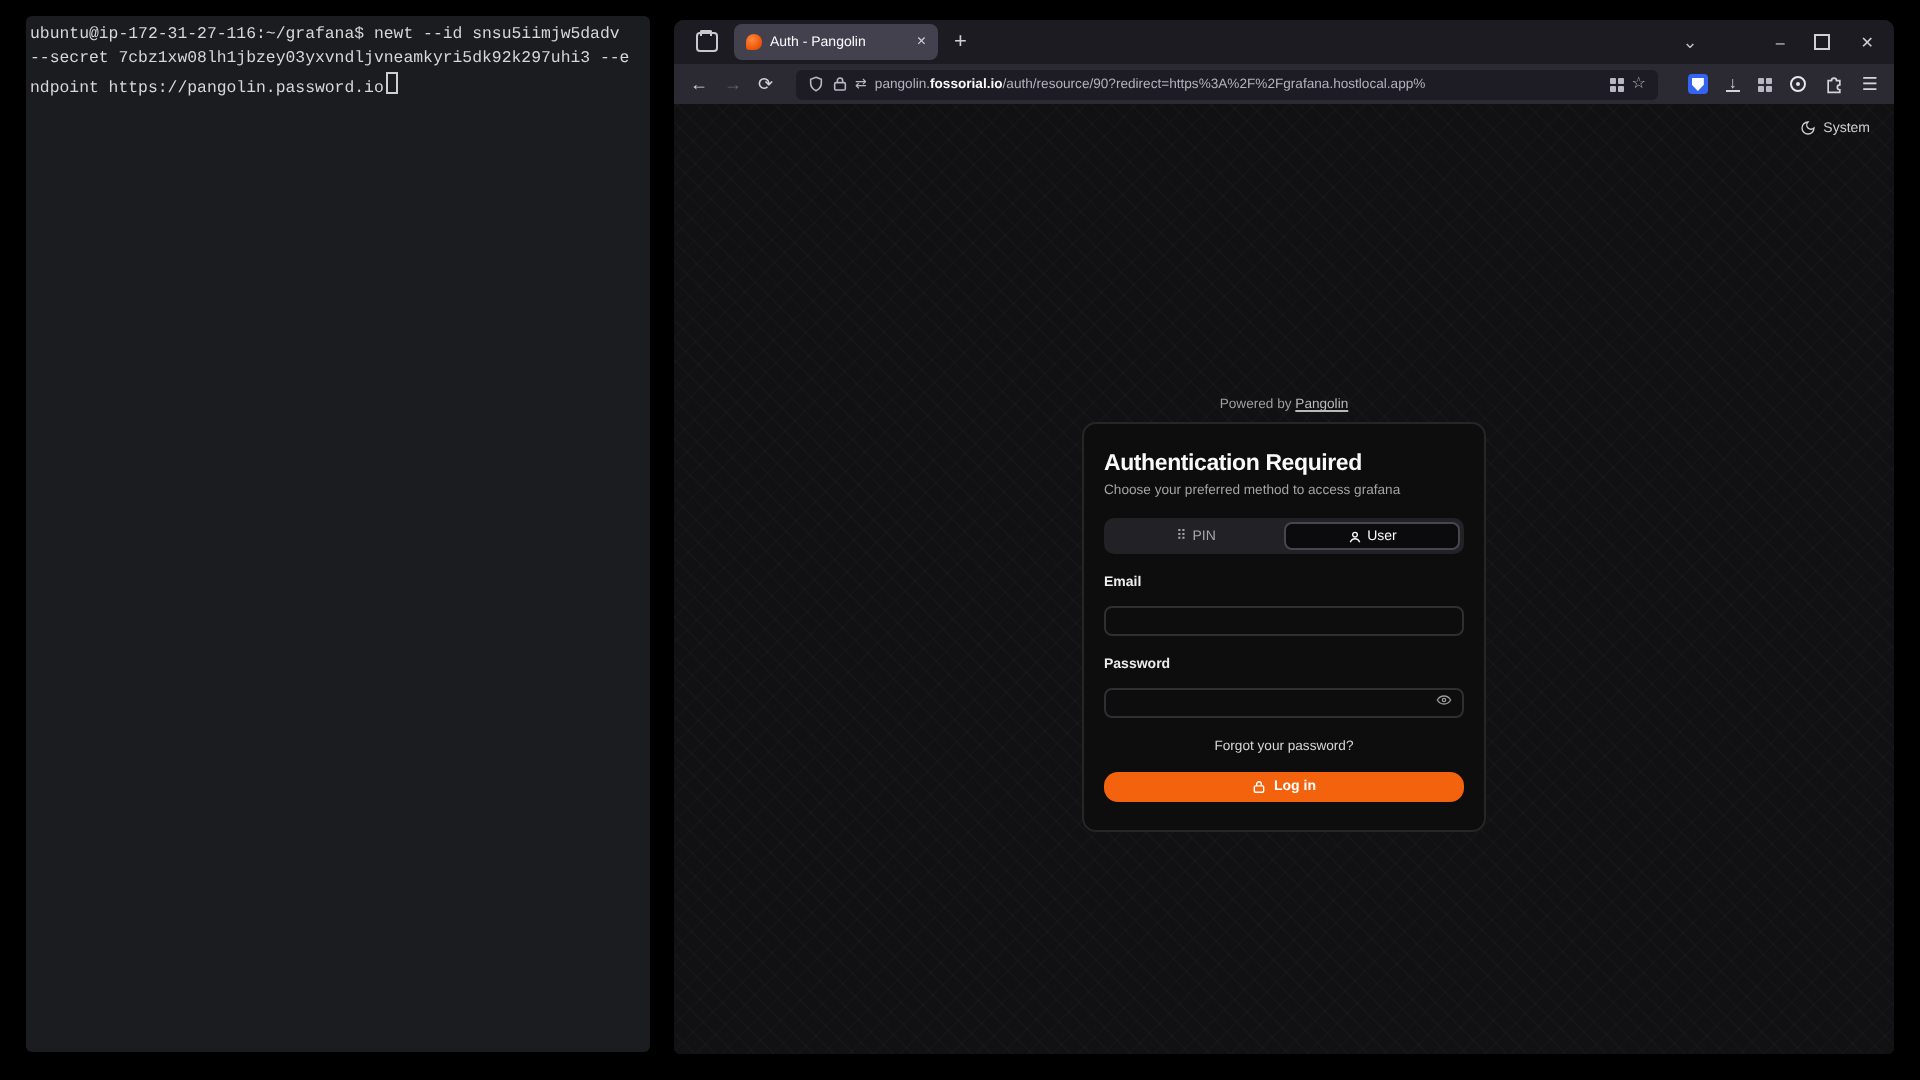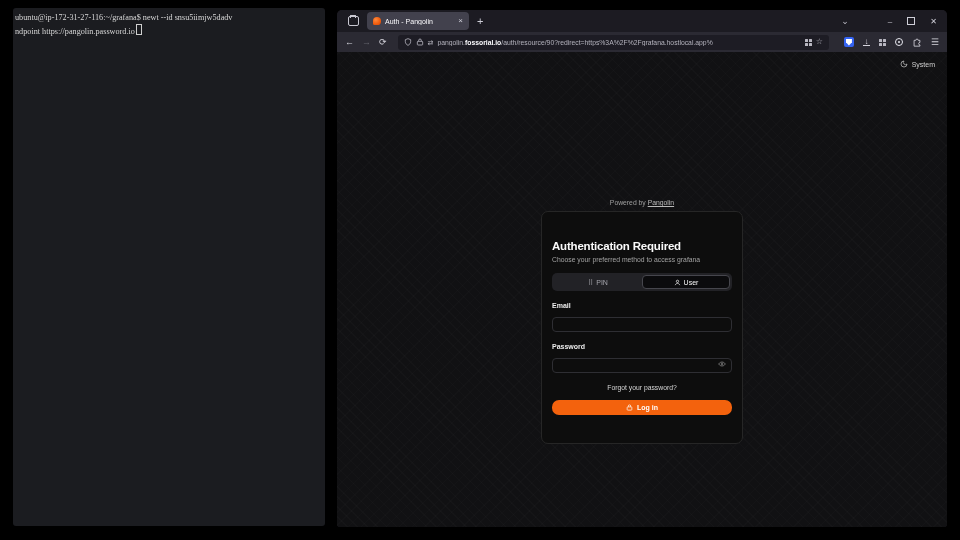--- a/index.html
+++ b/index.html
@@ -2,21 +2,21 @@
 <html><head>
 <meta charset="utf-8">
 <style>
   html,body{margin:0;padding:0;background:#000;}
   #desktop{position:relative;width:960px;height:540px;background:#000;overflow:hidden;
     font-family:"Liberation Sans",sans-serif;-webkit-font-smoothing:antialiased;}
 
   
   .terminal{position:absolute;left:13px;top:8px;width:312px;height:518px;background:#1b1c20;
     border-radius:3px;box-sizing:border-box;padding:4px 2px;box-shadow:0 0 6px rgba(0,0,0,.6);}
-  .terminal .tline{font-family:Liberation Serif, serif;font-size:8.2px;line-height:12px;
+  .terminal .tline{font-family:Liberation Mono, monospace;font-size:8.2px;line-height:12px;
     color:#d7d7d7;white-space:pre;}
   .term-cursor{display:inline-block;width:4.5px;height:9px;border:1px solid #cfcfcf;
     vertical-align:-1px;margin-left:1px;}
 
   
   .browser{position:absolute;left:337px;top:10px;width:610px;height:517px;background:#1c1b22;
     border-radius:5px 5px 3px 3px;overflow:hidden;box-shadow:0 0 8px rgba(0,0,0,.7);}
 
   .tabbar{height:22px;display:flex;align-items:center;padding-left:8px;background:#1c1b22;}
   .fxview{width:16px;height:14px;display:flex;align-items:center;justify-content:center;margin-right:6px;}
@@ -61,21 +61,21 @@
   .content{position:absolute;left:0;right:0;top:42px;bottom:0;background:#111113;
     background-image:
       repeating-linear-gradient(45deg,rgba(255,255,255,.014) 0 1px,transparent 1px 7px),
       repeating-linear-gradient(-45deg,rgba(255,255,255,.010) 0 1px,transparent 1px 9px);}
   .theme-toggle{position:absolute;top:8px;right:12px;display:flex;align-items:center;gap:4px;
     color:#cfcfcf;font-size:7px;}
   .auth-wrap{position:absolute;left:50%;top:147px;transform:translateX(-50%);width:202px;}
   .powered{font-size:6.8px;color:#9f9f9f;text-align:center;}
   .powered a{color:#b9b9b9;text-decoration:underline;}
   .card{margin-top:5px;background:#0d0d0d;border:1px solid #262626;border-radius:7px;
-    padding:28px 10px;box-sizing:border-box;}
+    padding:14px 10px;box-sizing:border-box;}
   .card-title{font-size:11.5px;font-weight:700;color:#fafafa;letter-spacing:-.2px;}
   .card-sub{font-size:6.8px;color:#a3a3a3;margin-top:4px;}
   .tabs{margin-top:10px;background:#222226;border-radius:5px;padding:2px;display:grid;
     grid-template-columns:1fr 1fr;}
   .tab-trigger{height:14px;display:flex;align-items:center;justify-content:center;gap:3px;
     font-size:7px;color:#a6a6ad;border-radius:4px;}
   .tab-trigger .kp{font-size:7px;line-height:1;}
   .tab-trigger.active{background:#0b0b0d;border:1px solid #46464d;color:#fafafa;height:12px;}
   .fld-label{margin-top:11px;font-size:7px;font-weight:700;color:#ececec;}
   .fld{position:relative;margin-top:4px;}
@@ -87,20 +87,21 @@
     display:flex;align-items:center;justify-content:center;gap:4px;color:#fff;
     font-size:7px;font-weight:600;font-family:"Liberation Sans",sans-serif;}
 </style>
 </head>
 <body>
 
 <div id="desktop">
 
   <div class="terminal">
     <div class="tline">ubuntu@ip-172-31-27-116:~/grafana$ newt --id snsu5iimjw5dadv</div>
+    <div class="tline">--secret 7cbz1xw08lh1jbzey03yxvndljvneamkyri5dk92k297uhi3 --e</div>
     <div class="tline"><span>ndpoint https://pangolin.password.io</span><span class="term-cursor"></span></div>
   </div>
 
   <div class="browser">
 
     <div class="tabbar">
       <div class="fxview">
           <span class="box"></span>
         </div>
       <div class="tab">

